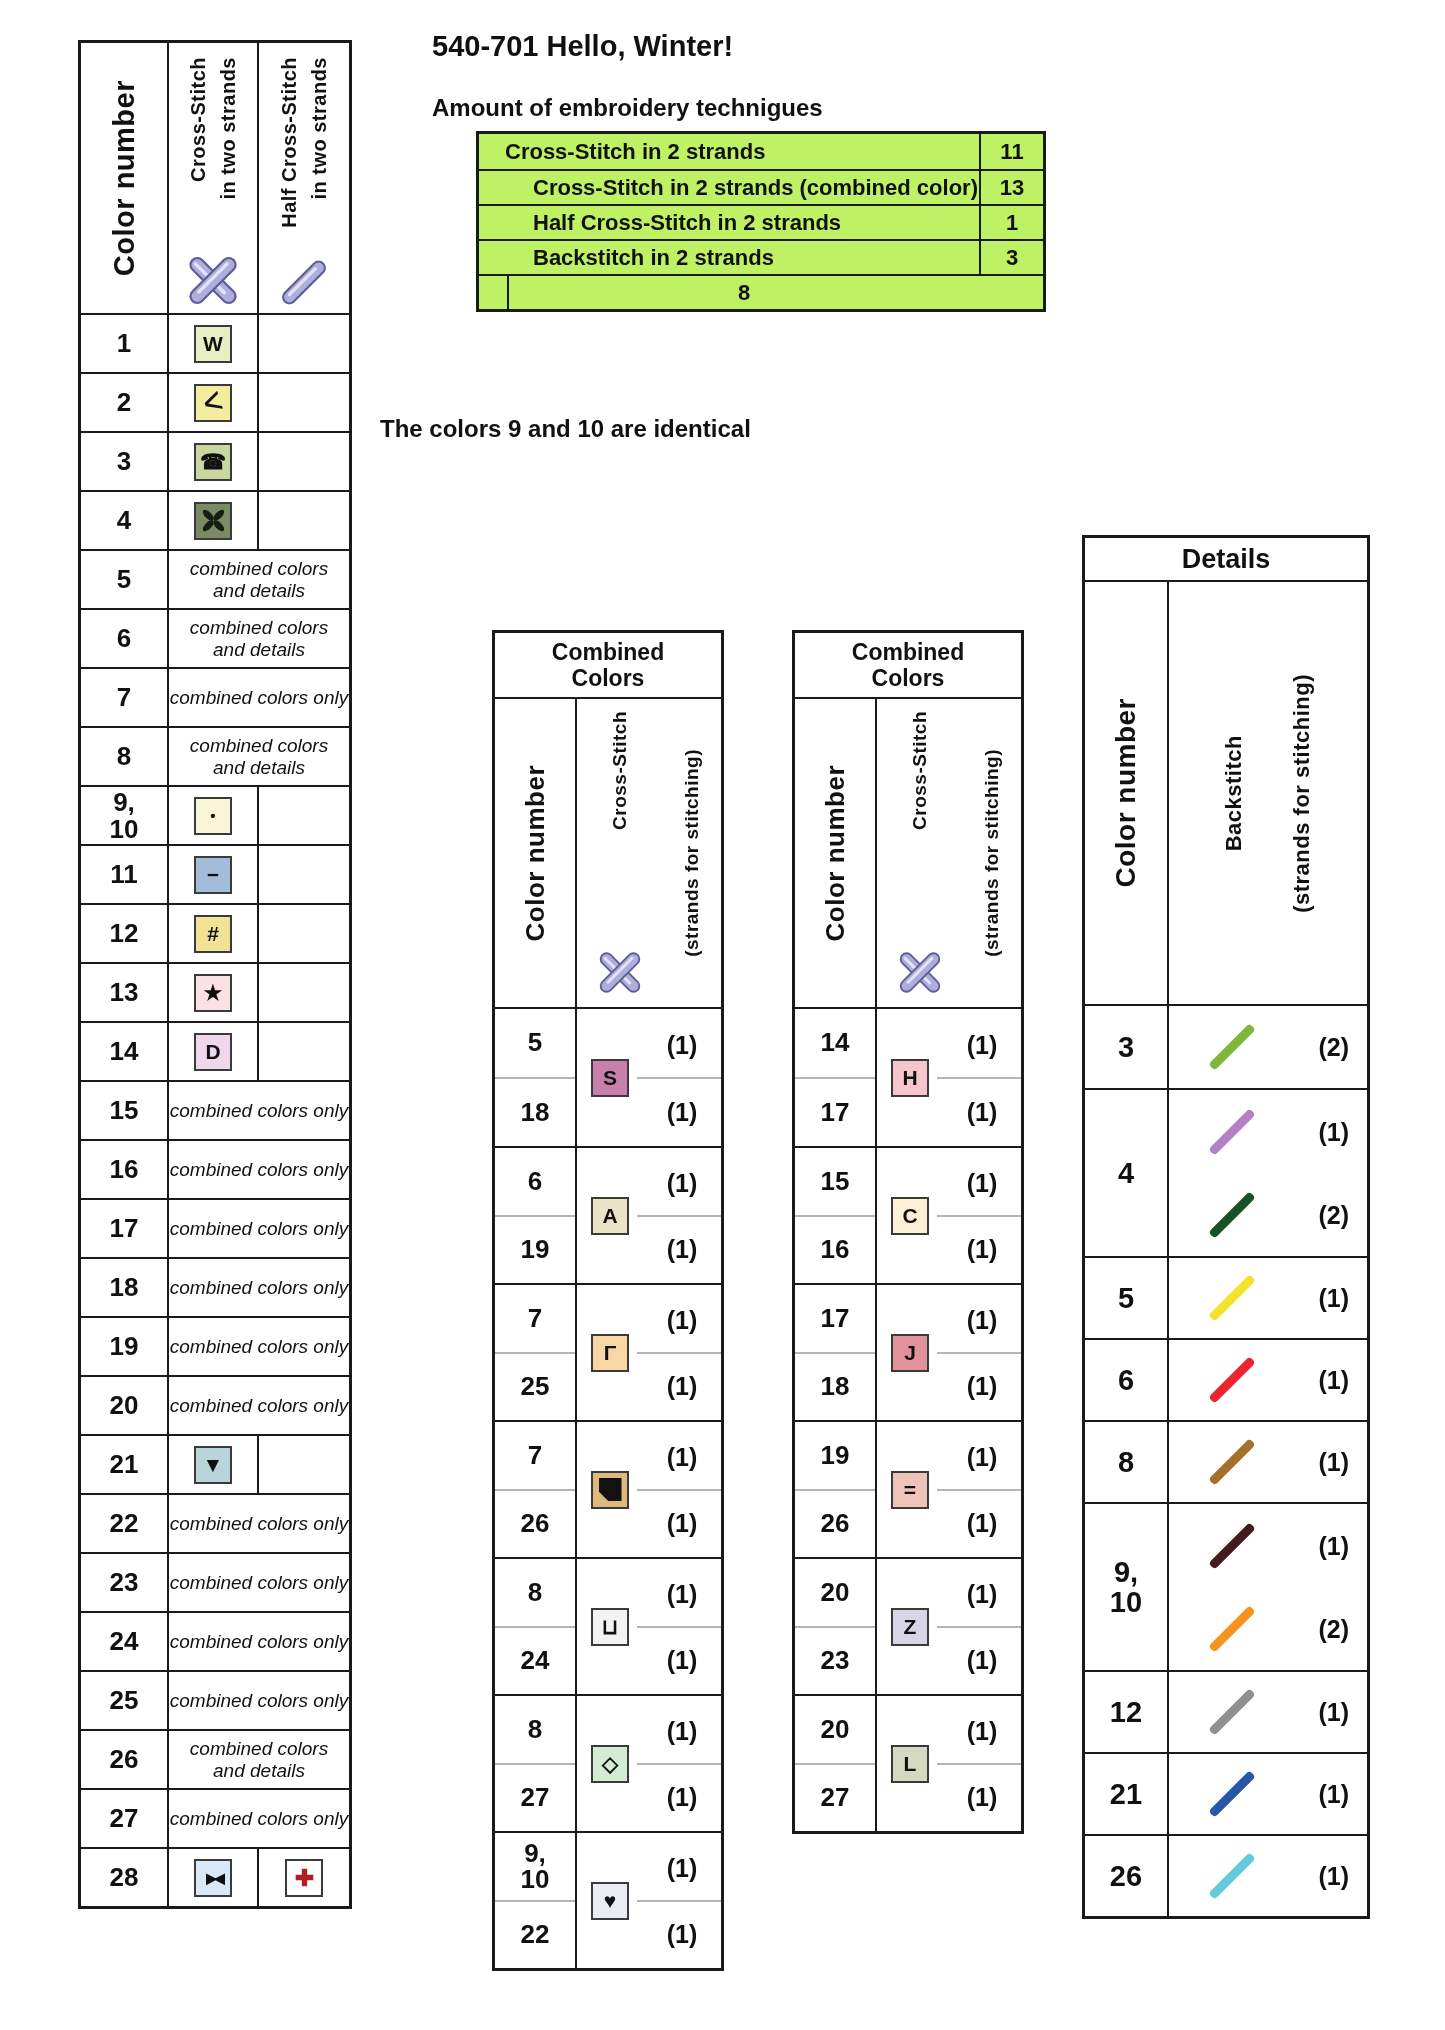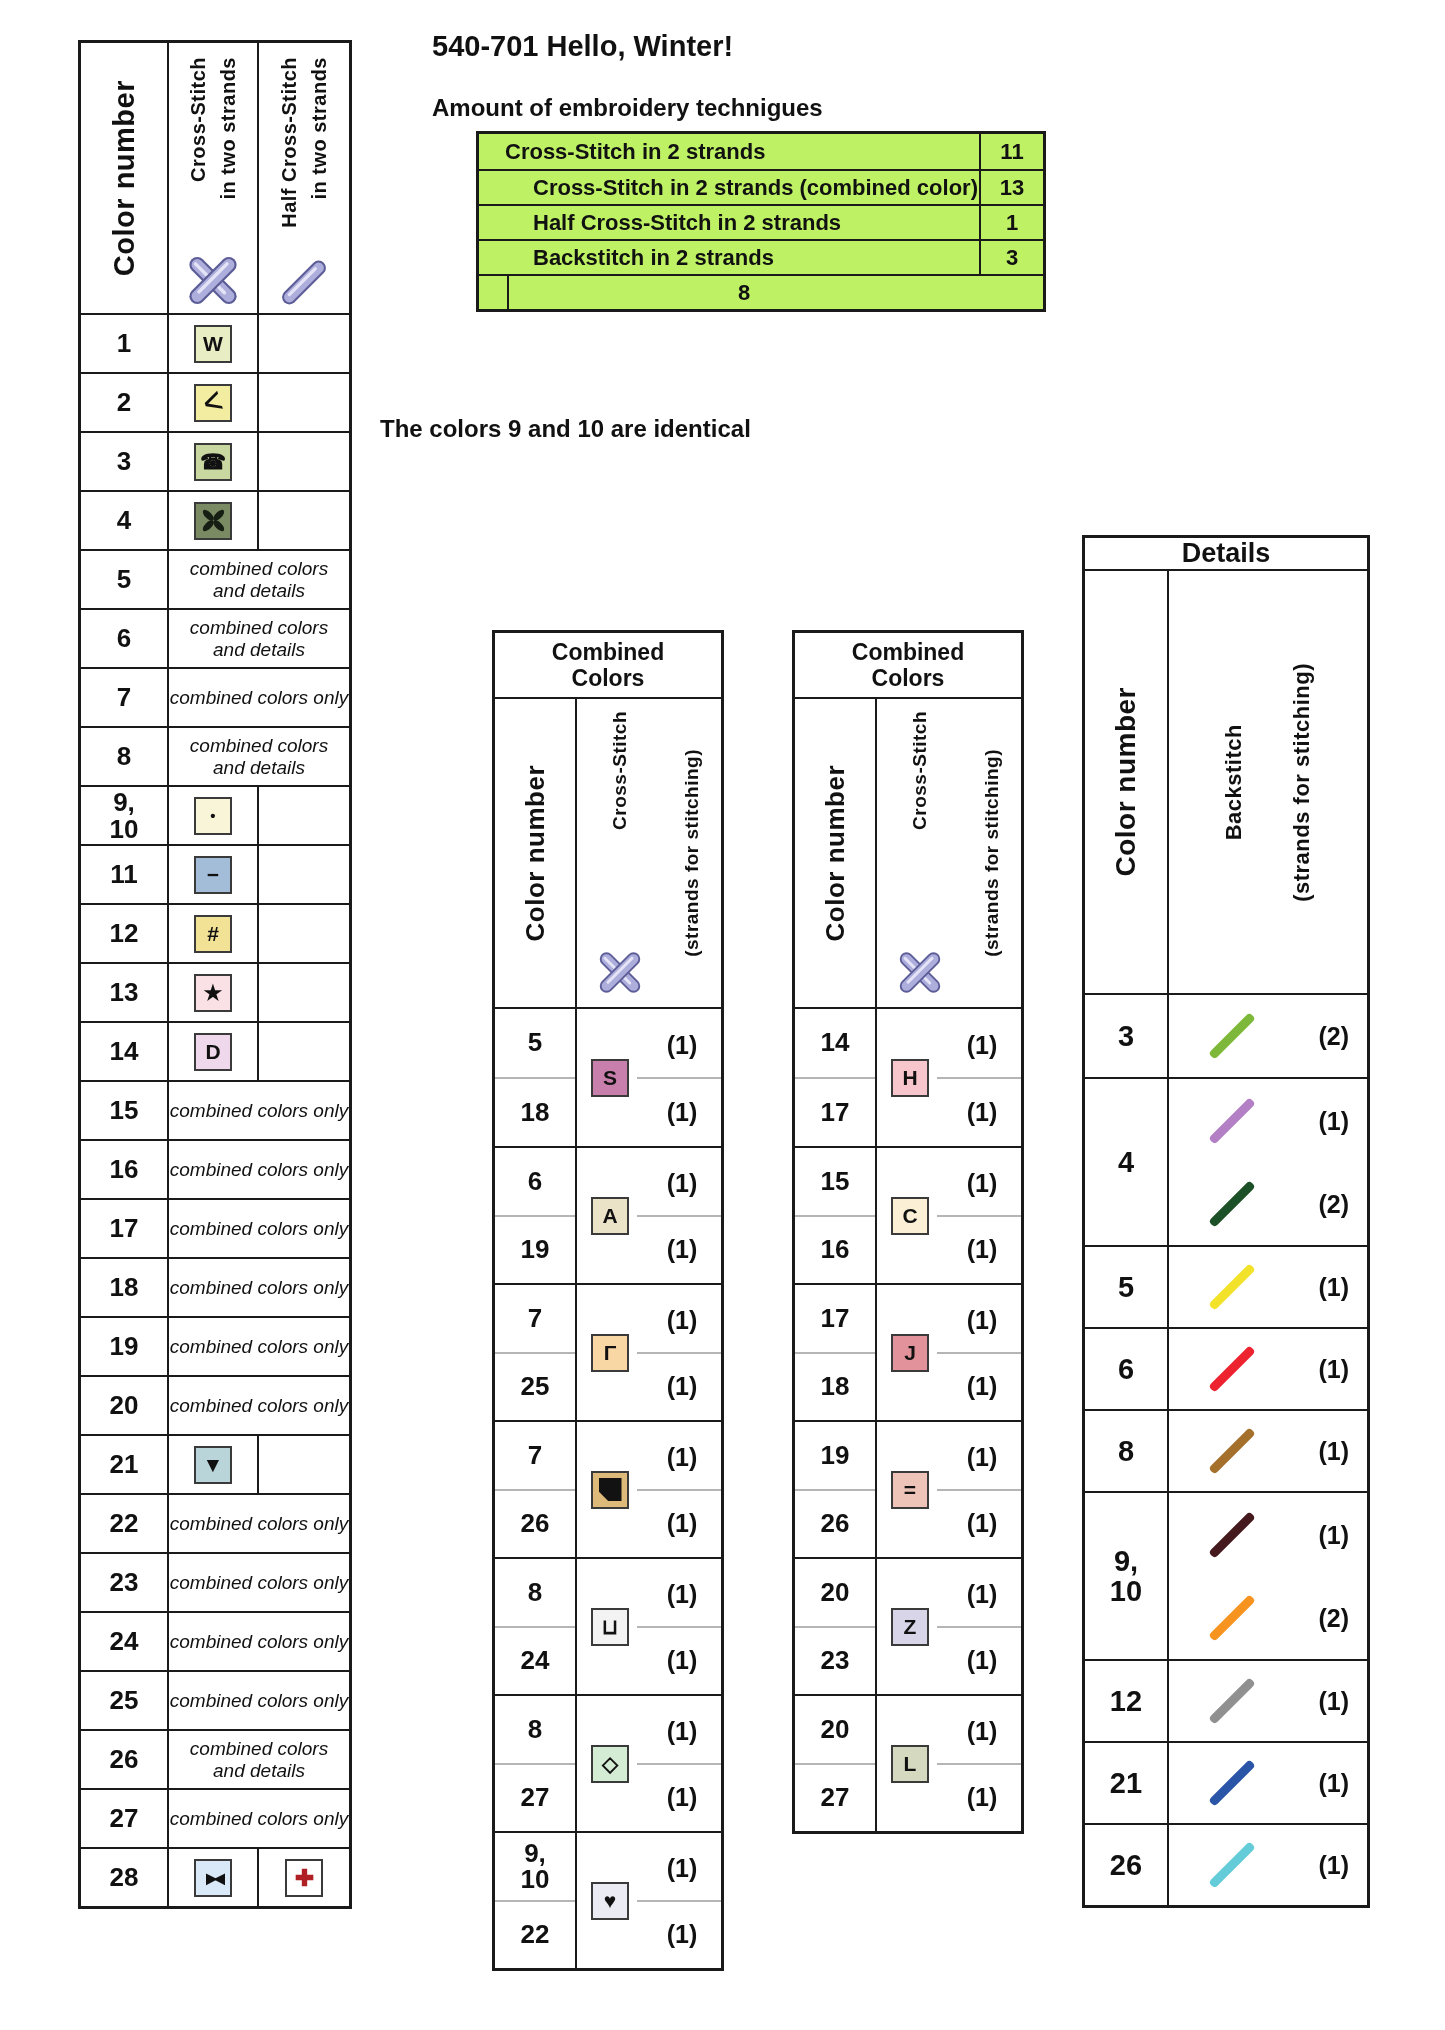--- a/index.html
+++ b/index.html
@@ -61,21 +61,21 @@
   .gnum { flex:1; display:flex; align-items:center; justify-content:center; font-size:26px; font-weight:bold; white-space:pre-line; line-height:1.02; text-align:center; }
   .gnum.sep { border-bottom:2px solid #b5b5b5; }
   .gsym { position:relative; }
   .gline { position:absolute; left:42%; right:0; top:calc(50% - 1px); height:2px; background:#b5b5b5; }
   .gsym .sq { position:absolute; left:14px; top:50%; transform:translateY(-50%); background-clip:padding-box; }
   .gstrand { position:absolute; right:8px; width:62px; text-align:center; font-size:25px; font-weight:bold; transform:translateY(-50%); }
   .gstrand.s0 { top:26%; } .gstrand.s1 { top:75%; }
 
   
   #details { position:absolute; left:1082px; top:535px; width:288px; border:3px solid #1a1a1a; background:#fff; }
-  .dheader { height:33px; display:flex; align-items:center; justify-content:center; font-size:27px; font-weight:bold; border-bottom:2px solid #1a1a1a; }
+  .dheader { height:44px; display:flex; align-items:center; justify-content:center; font-size:27px; font-weight:bold; border-bottom:2px solid #1a1a1a; }
   .dcols { display:grid; grid-template-columns:84px 1fr; height:424px; border-bottom:2px solid #1a1a1a; }
   .dc-num { border-right:2px solid #1a1a1a; display:flex; align-items:center; justify-content:center; }
   .dc-num .vt { font-size:28px; }
   .dc-right { display:flex; align-items:center; justify-content:center; gap:42px; }
   .dc-right .vt { font-size:22px; }
   .drow { display:grid; grid-template-columns:84px 1fr; }
   .drow + .drow { border-top:2px solid #1a1a1a; }
   .drow.single { height:82px; } .drow.double { height:168px; }
   .dnum { border-right:2px solid #1a1a1a; display:flex; align-items:center; justify-content:center; font-size:29px; font-weight:bold; white-space:pre-line; line-height:1.05; text-align:center; }
   .dentries { display:flex; flex-direction:column; }

